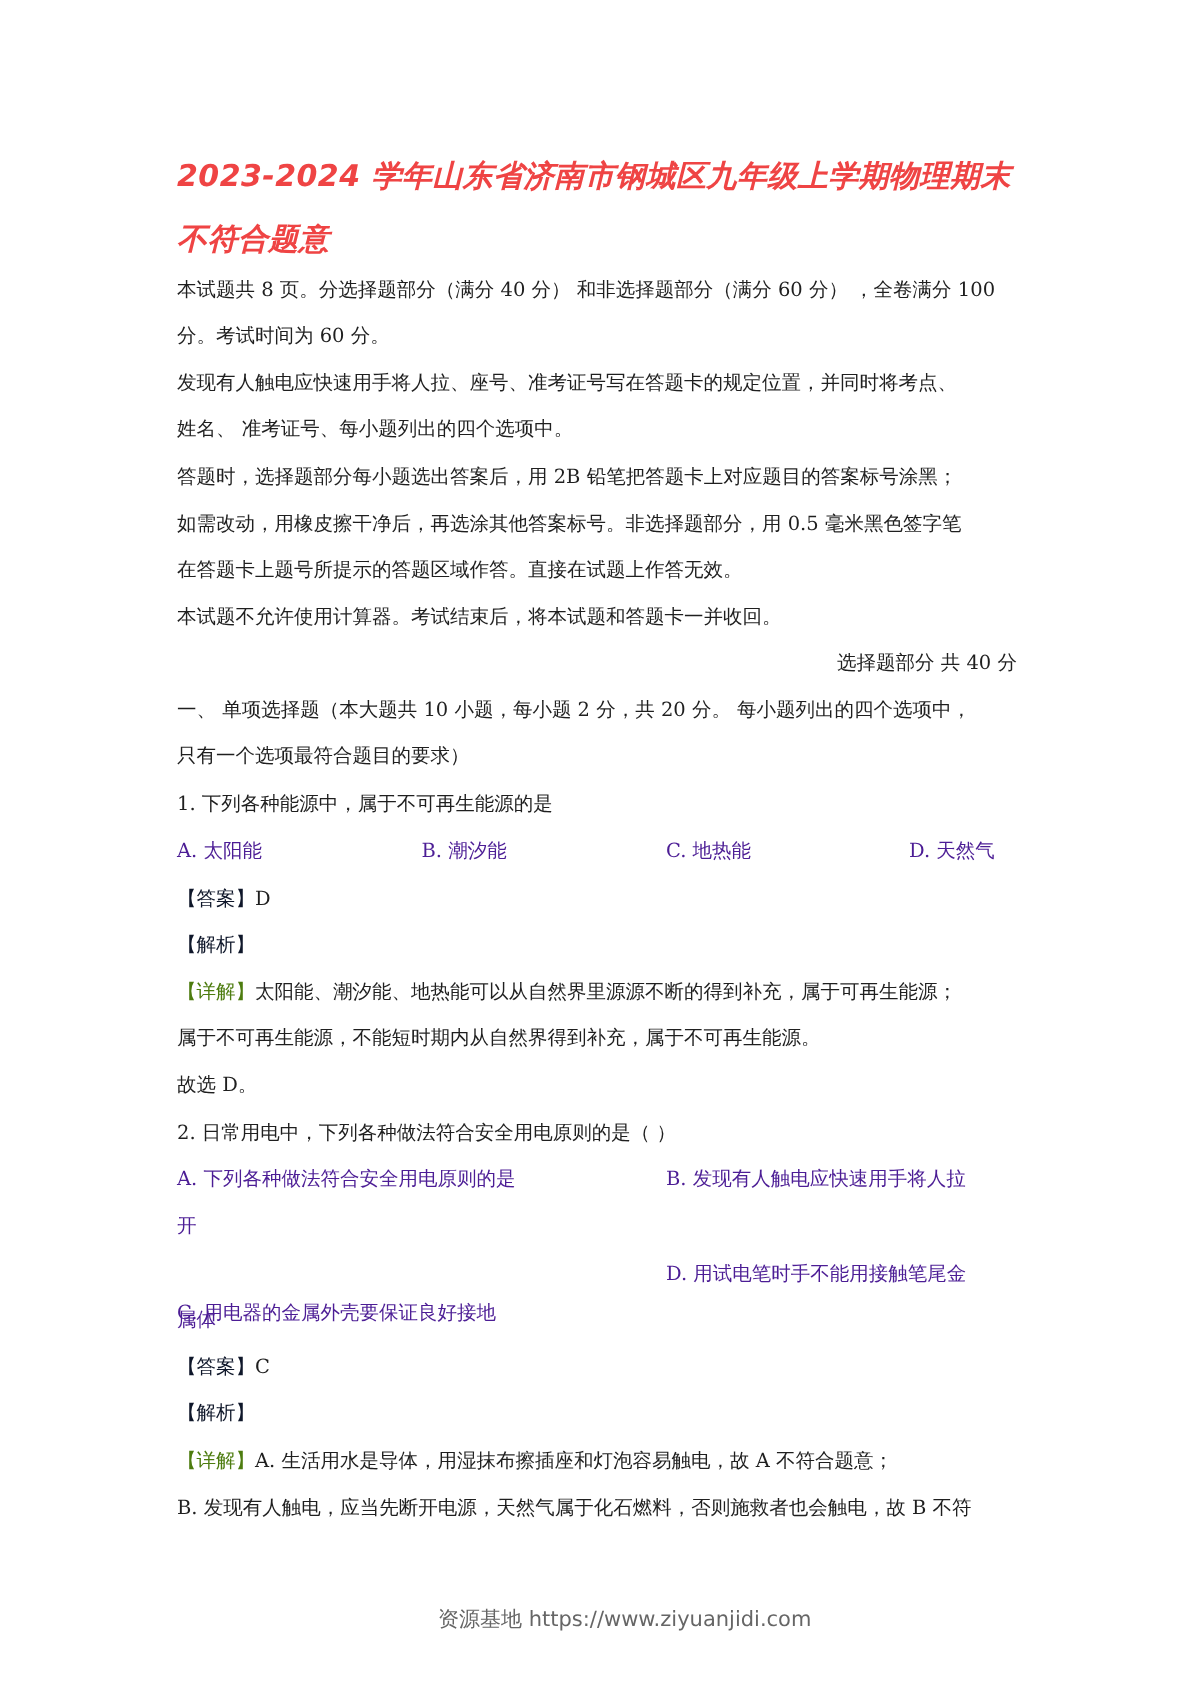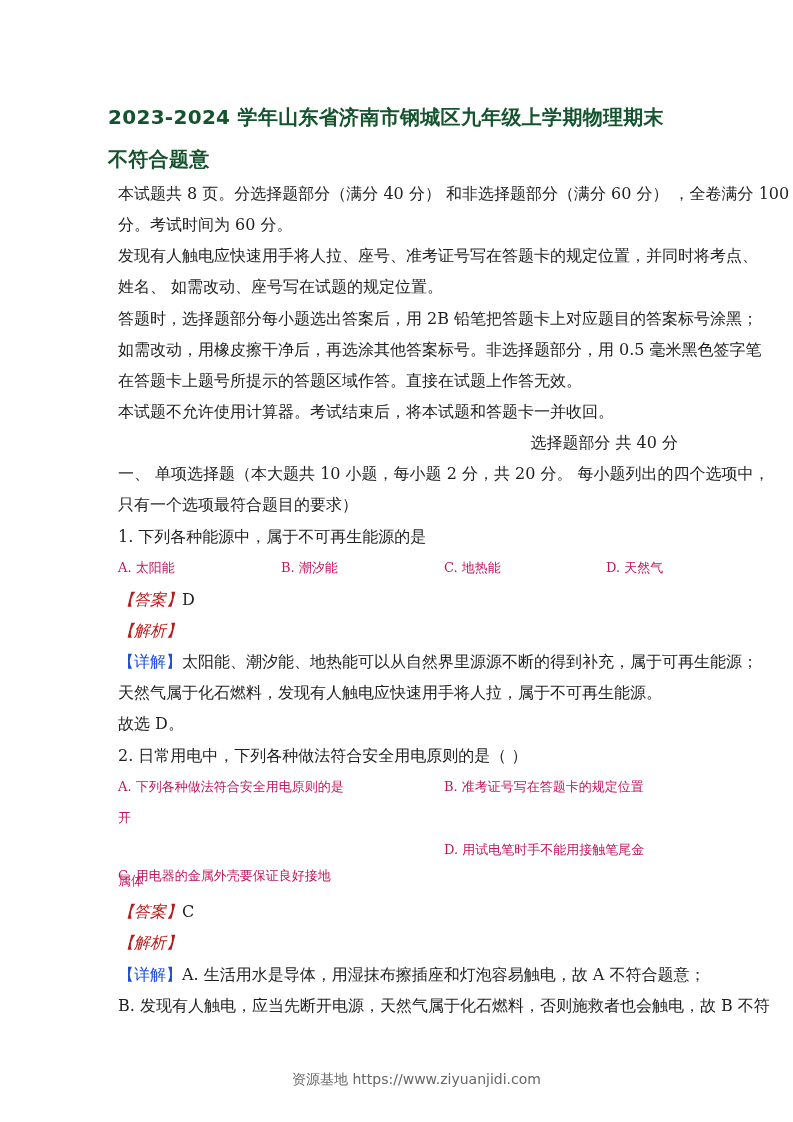--- a/index.html
+++ b/index.html
@@ -10,56 +10,56 @@
     body {
       width: 793px;
       height: 1122px;
       position: relative;
       overflow: hidden;
       font-family: "DejaVu Serif", "Liberation Serif", serif;
       color: #1a1a1a;
     }
     .title {
       position: absolute;
-      left: 108px;
+      left: 118px;
       width: 570px;
       font-family: "DejaVu Sans", "Liberation Sans", sans-serif;
       font-weight: bold;
       font-size: 20px;
-      color: #14532d;
+      color: #ef4444;
       white-space: nowrap;
       letter-spacing: 0.3px;
+      font-style: italic;
     }
     .title.l1 { top: 104px; }
     .title.l2 { top: 146px; }
     .line {
       position: absolute;
       left: 118px;
       width: 560px;
-      font-size: 16px;
+      font-size: 13px;
       line-height: 18px;
       white-space: nowrap;
       color: #1f1f1f;
     }
     .center {
       text-align: right;
     }
     .opt {
       position: absolute;
       font-size: 13px;
       line-height: 18px;
       white-space: nowrap;
-      color: #be185d;
+      color: #4c1d95;
     }
     .tag {
-      color: #b91c1c;
-      font-style: italic;
+      color: #0f172a;
     }
     .tag-dark {
-      color: #1d4ed8;
+      color: #4d7c0f;
     }
     .footer {
       position: absolute;
       top: 1071px;
       left: 0;
       width: 793px;
       text-align: center;
       font-family: "DejaVu Sans", "Liberation Sans", sans-serif;
       font-size: 14px;
       color: #666;
@@ -70,21 +70,21 @@
 <body>
 
 <div>
 
   <div class="title l1">2023-2024 学年山东省济南市钢城区九年级上学期物理期末</div>
   <div class="title l2">不符合题意</div>
 
   <div class="line" style="top:185px">本试题共 8 页。分选择题部分（满分 40  分） 和非选择题部分（满分 60 分） ，全卷满分  100</div>
   <div class="line" style="top:216px">分。考试时间为  60 分。</div>
   <div class="line" style="top:247px">发现有人触电应快速用手将人拉、座号、准考证号写在答题卡的规定位置，并同时将考点、</div>
-  <div class="line" style="top:278px">姓名、  如需改动、座号写在试题的规定位置。</div>
+  <div class="line" style="top:278px">姓名、  准考证号、每小题列出的四个选项中。</div>
   <div class="line" style="top:310px">答题时，选择题部分每小题选出答案后，用 2B  铅笔把答题卡上对应题目的答案标号涂黑；</div>
   <div class="line" style="top:341px">如需改动，用橡皮擦干净后，再选涂其他答案标号。非选择题部分，用 0.5 毫米黑色签字笔</div>
   <div class="line" style="top:372px">在答题卡上题号所提示的答题区域作答。直接在试题上作答无效。</div>
   <div class="line" style="top:403px">本试题不允许使用计算器。考试结束后，将本试题和答题卡一并收回。</div>
 
   <div class="line center" style="top:434px">选择题部分    共 40 分</div>
 
   <div class="line" style="top:465px">一、  单项选择题（本大题共  10 小题，每小题 2 分，共  20 分。  每小题列出的四个选项中，</div>
   <div class="line" style="top:496px">只有一个选项最符合题目的要求）</div>
 
@@ -96,26 +96,26 @@
 
   <div class="line" style="top:591px">
     <span class="tag">【答案】</span><span>D</span>
   </div>
   <div class="line" style="top:622px">
     <span class="tag">【解析】</span>
   </div>
   <div class="line" style="top:653px">
     <span class="tag-dark">【详解】</span><span>太阳能、潮汐能、地热能可以从自然界里源源不断的得到补充，属于可再生能源；</span>
   </div>
-  <div class="line" style="top:684px">天然气属于化石燃料，发现有人触电应快速用手将人拉，属于不可再生能源。</div>
+  <div class="line" style="top:684px">属于不可再生能源，不能短时期内从自然界得到补充，属于不可再生能源。</div>
   <div class="line" style="top:715px">故选 D。</div>
 
   <div class="line" style="top:747px">2.  日常用电中，下列各种做法符合安全用电原则的是（        ）</div>
   <div class="opt" style="top:778px; left:118px">A.  下列各种做法符合安全用电原则的是</div>
-  <div class="opt" style="top:778px; left:444px">B.  准考证号写在答题卡的规定位置</div>
+  <div class="opt" style="top:778px; left:444px">B.  发现有人触电应快速用手将人拉</div>
   <div class="opt" style="top:809px; left:118px">开</div>
   <div class="opt" style="top:867px; left:118px">C.  用电器的金属外壳要保证良好接地</div>
   <div class="opt" style="top:841px; left:444px">D.  用试电笔时手不能用接触笔尾金</div>
   <div class="opt" style="top:872px; left:118px">属体</div>
 
   <div class="line" style="top:903px">
     <span class="tag">【答案】</span><span>C</span>
   </div>
   <div class="line" style="top:934px">
     <span class="tag">【解析】</span>

